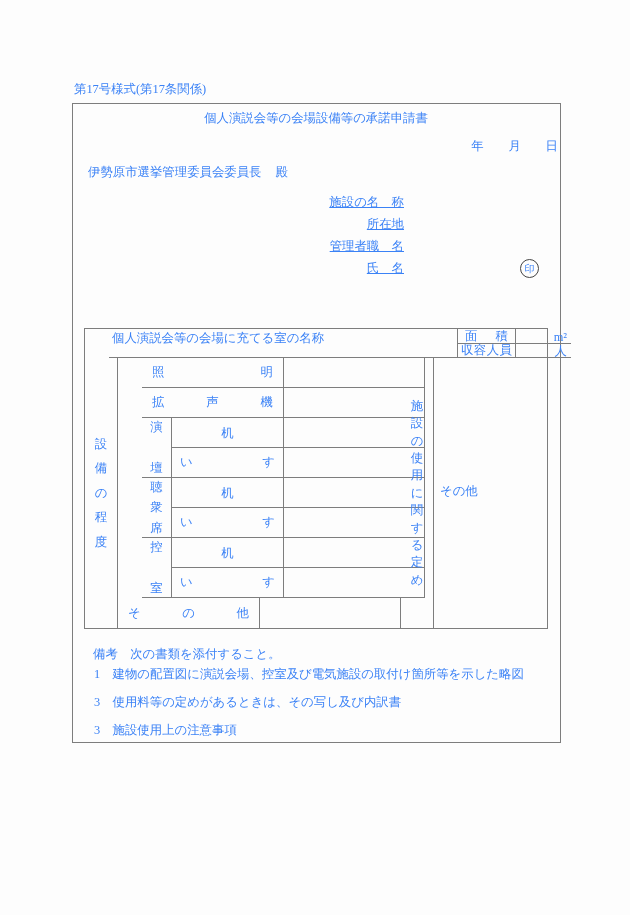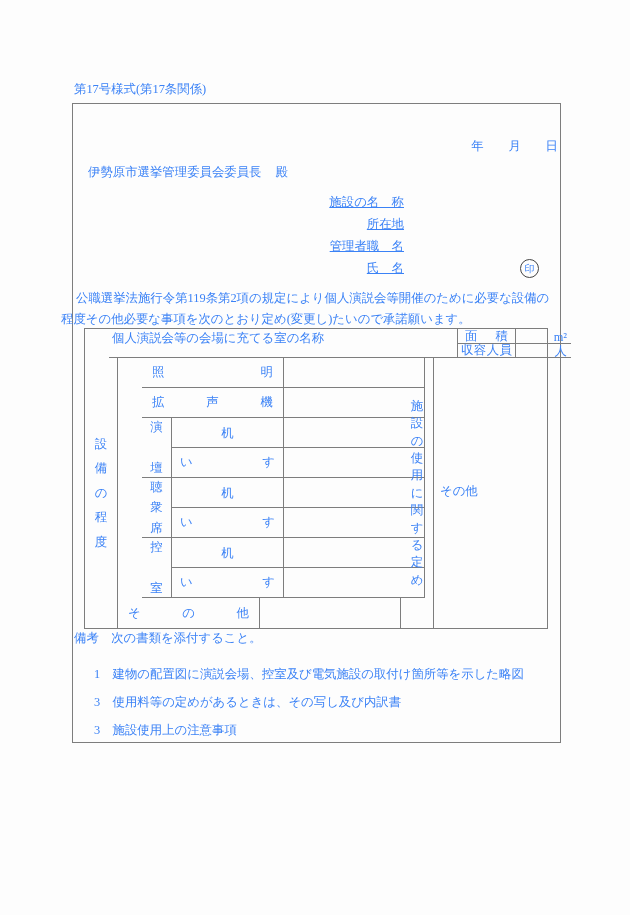--- a/index.html
+++ b/index.html
@@ -29,40 +29,40 @@
 </style>
 </head>
 <body>
 
 <div class="page">
 
   <div class="abs" style="left:74px;top:82px;">第17号様式(第17条関係)</div>
 
   <div class="abs box" style="left:72px;top:103px;width:487px;height:638px;"></div>
 
+  <div class="abs tc" style="left:72px;top:111px;width:488px;">個人演説会等の会場設備等の承諾申請書</div>
 
   <div class="abs tr" style="left:72px;top:139px;width:477px;margin-left:9px;">年　　月　　日</div>
 
   <div class="abs" style="left:88px;top:165px;display:flex;gap:14px;">
     <span>伊勢原市選挙管理委員会委員長</span>
     <span>殿</span>
   </div>
 
   <div class="abs" style="left:200px;top:195px;width:204px;text-decoration:underline;">
     <div class="tr" style="height:22px;">施設の名　称</div>
     <div class="tr" style="height:22px;">所在地</div>
     <div class="tr" style="height:22px;">管理者職　名</div>
     <div class="tr" style="height:22px;">氏　名</div>
   </div>
 
   <div class="abs seal" style="left:520px;top:259px;">
     <span>印</span>
   </div>
 
-  <div class="abs" style="left:61px;top:288px;width:500px;line-height:21px;text-indent:15px;">公職選挙法施行令第119条第2項の規定により個人演説会等開催のために必要な設備の程度その他必要な事項を次のとおり定め(変更し)たいので承諾願います。</div>
 
   <div class="abs box" style="left:84px;top:328px;width:462px;height:299px;">
 
     <div class="cell bR bB" style="left:0;top:0;width:349px;height:29px;padding:2px 3px;">個人演説会等の会場に充てる室の名称</div>
     <div class="cell bR bB j-row chars" style="left:349px;top:0;width:58px;height:15px;padding:0 7px;">
         <span>面</span>
         <span>積</span>
       </div>
     <div class="cell bB tr" style="left:407px;top:0;width:55px;height:15px;padding:1px 4px 0 0;">m²</div>
     <div class="cell bR bB j-row chars" style="left:349px;top:15px;width:58px;height:14px;padding:0 3px;">
@@ -148,18 +148,18 @@
         <span>関</span>
         <span>す</span>
         <span>る</span>
         <span>定</span>
         <span>め</span>
       </div>
 
     <div class="cell" style="left:349px;top:149px;width:113px;height:150px;padding:6px 6px;">その他</div>
   </div>
 
-  <div class="abs" style="left:74px;top:631px;">備考　次の書類を添付すること。</div>
+  <div class="abs" style="left:74px;top:647px;padding-left:19px;">備考　次の書類を添付すること。</div>
   <div class="abs" style="left:94px;top:667px;text-align:center;">1　建物の配置図に演説会場、控室及び電気施設の取付け箇所等を示した略図</div>
   <div class="abs" style="left:94px;top:695px;">3　使用料等の定めがあるときは、その写し及び内訳書</div>
   <div class="abs" style="left:94px;top:723px;">3　施設使用上の注意事項</div>
 
 </div>
 
 </body></html>

